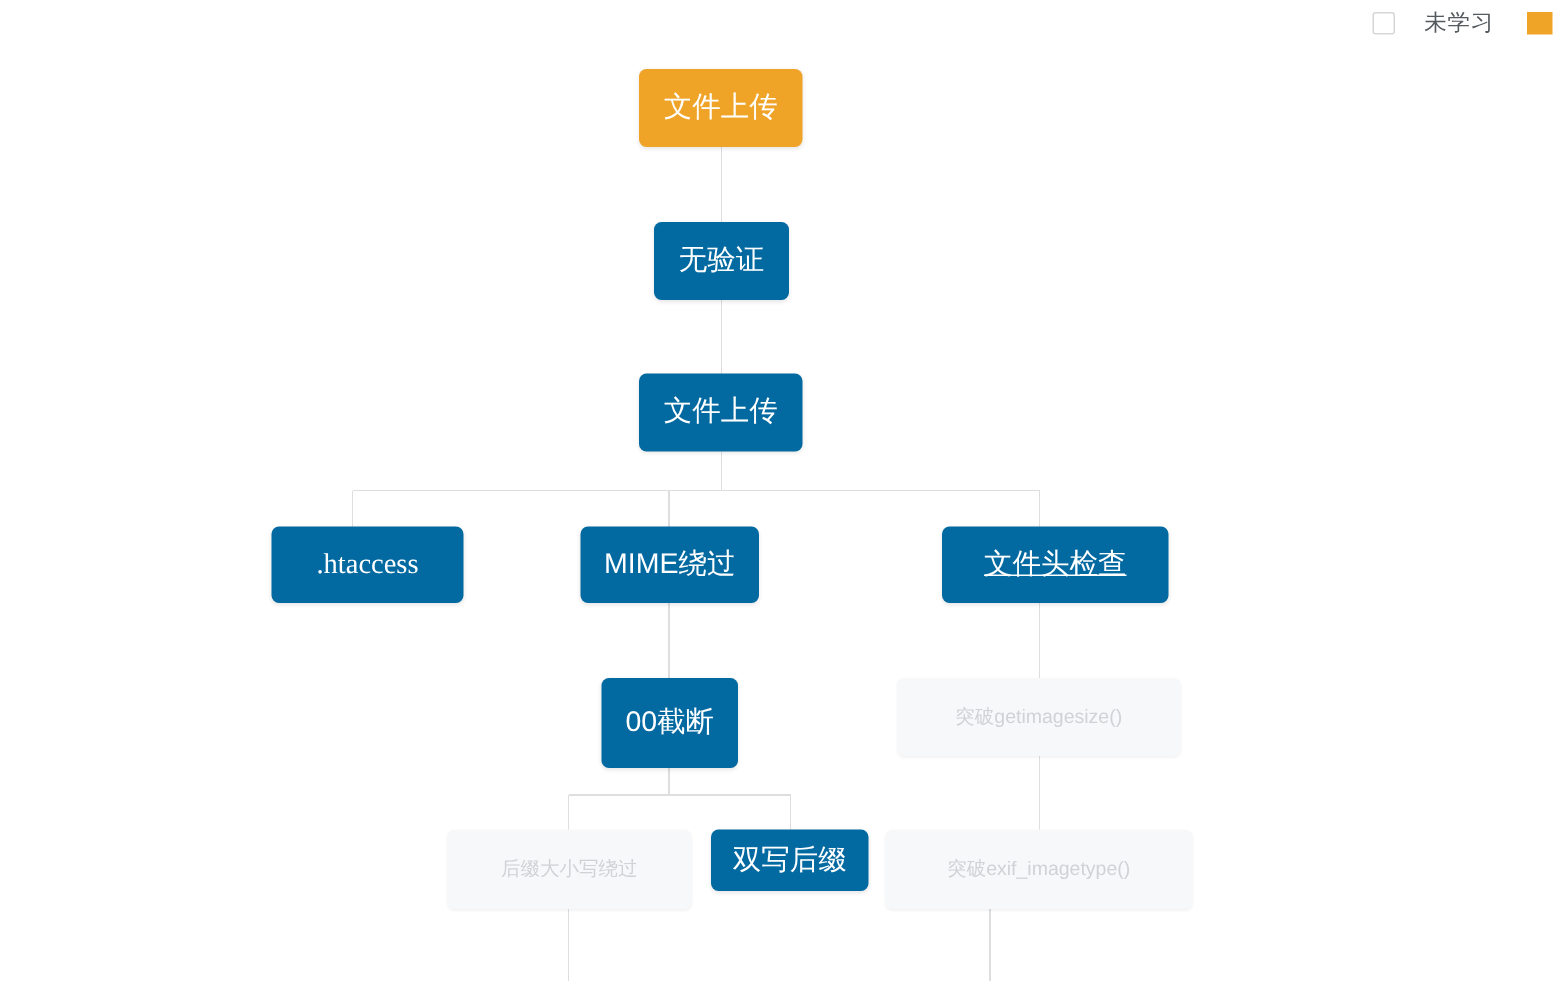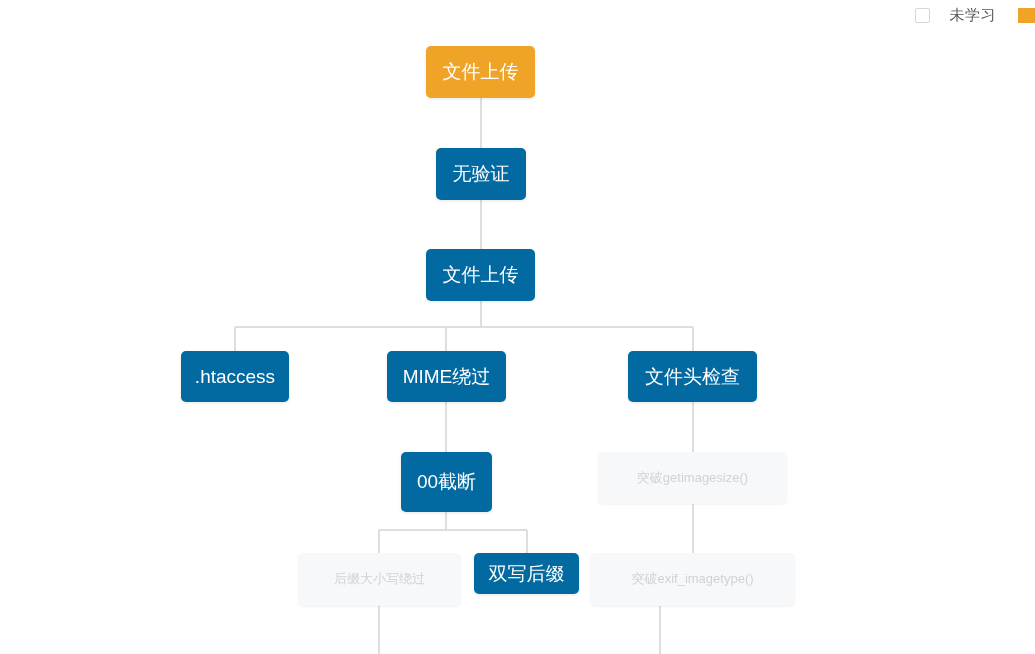--- a/index.html
+++ b/index.html
@@ -133,27 +133,27 @@
   <div id="nodes-layer">
       <div class="node node-root" style="left: 426px; top: 46px; width: 109px; height: 52px;">
         <span>文件上传</span>
       </div>
       <div class="node node-active" style="left: 436px; top: 148px; width: 90px; height: 52px;">
         <span>无验证</span>
       </div>
       <div class="node node-active" style="left: 426px; top: 249px; width: 109px; height: 52px;">
         <span>文件上传</span>
       </div>
-      <div class="node node-active" style="left: 181px; top: 351px; width: 108px; height: 51px;">
+      <div class="node node-active" style="left: 181px; top: 351px; width: 128px; height: 51px; font-family: Liberation Serif, serif;">
         <span>.htaccess</span>
       </div>
       <div class="node node-active" style="left: 387px; top: 351px; width: 119px; height: 51px;">
         <span>MIME绕过</span>
       </div>
-      <div class="node node-active" style="left: 628px; top: 351px; width: 129px; height: 51px;">
+      <div class="node node-active" style="left: 628px; top: 351px; width: 151px; height: 51px; text-decoration: underline;">
         <span>文件头检查</span>
       </div>
       <div class="node node-active" style="left: 401px; top: 452px; width: 91px; height: 60px;">
         <span>00截断</span>
       </div>
       <div class="node node-muted" style="left: 598px; top: 452px; width: 189px; height: 52px;">
         <span>突破getimagesize()</span>
       </div>
       <div class="node node-muted" style="left: 298px; top: 553px; width: 163px; height: 53px;">
         <span>后缀大小写绕过</span>

